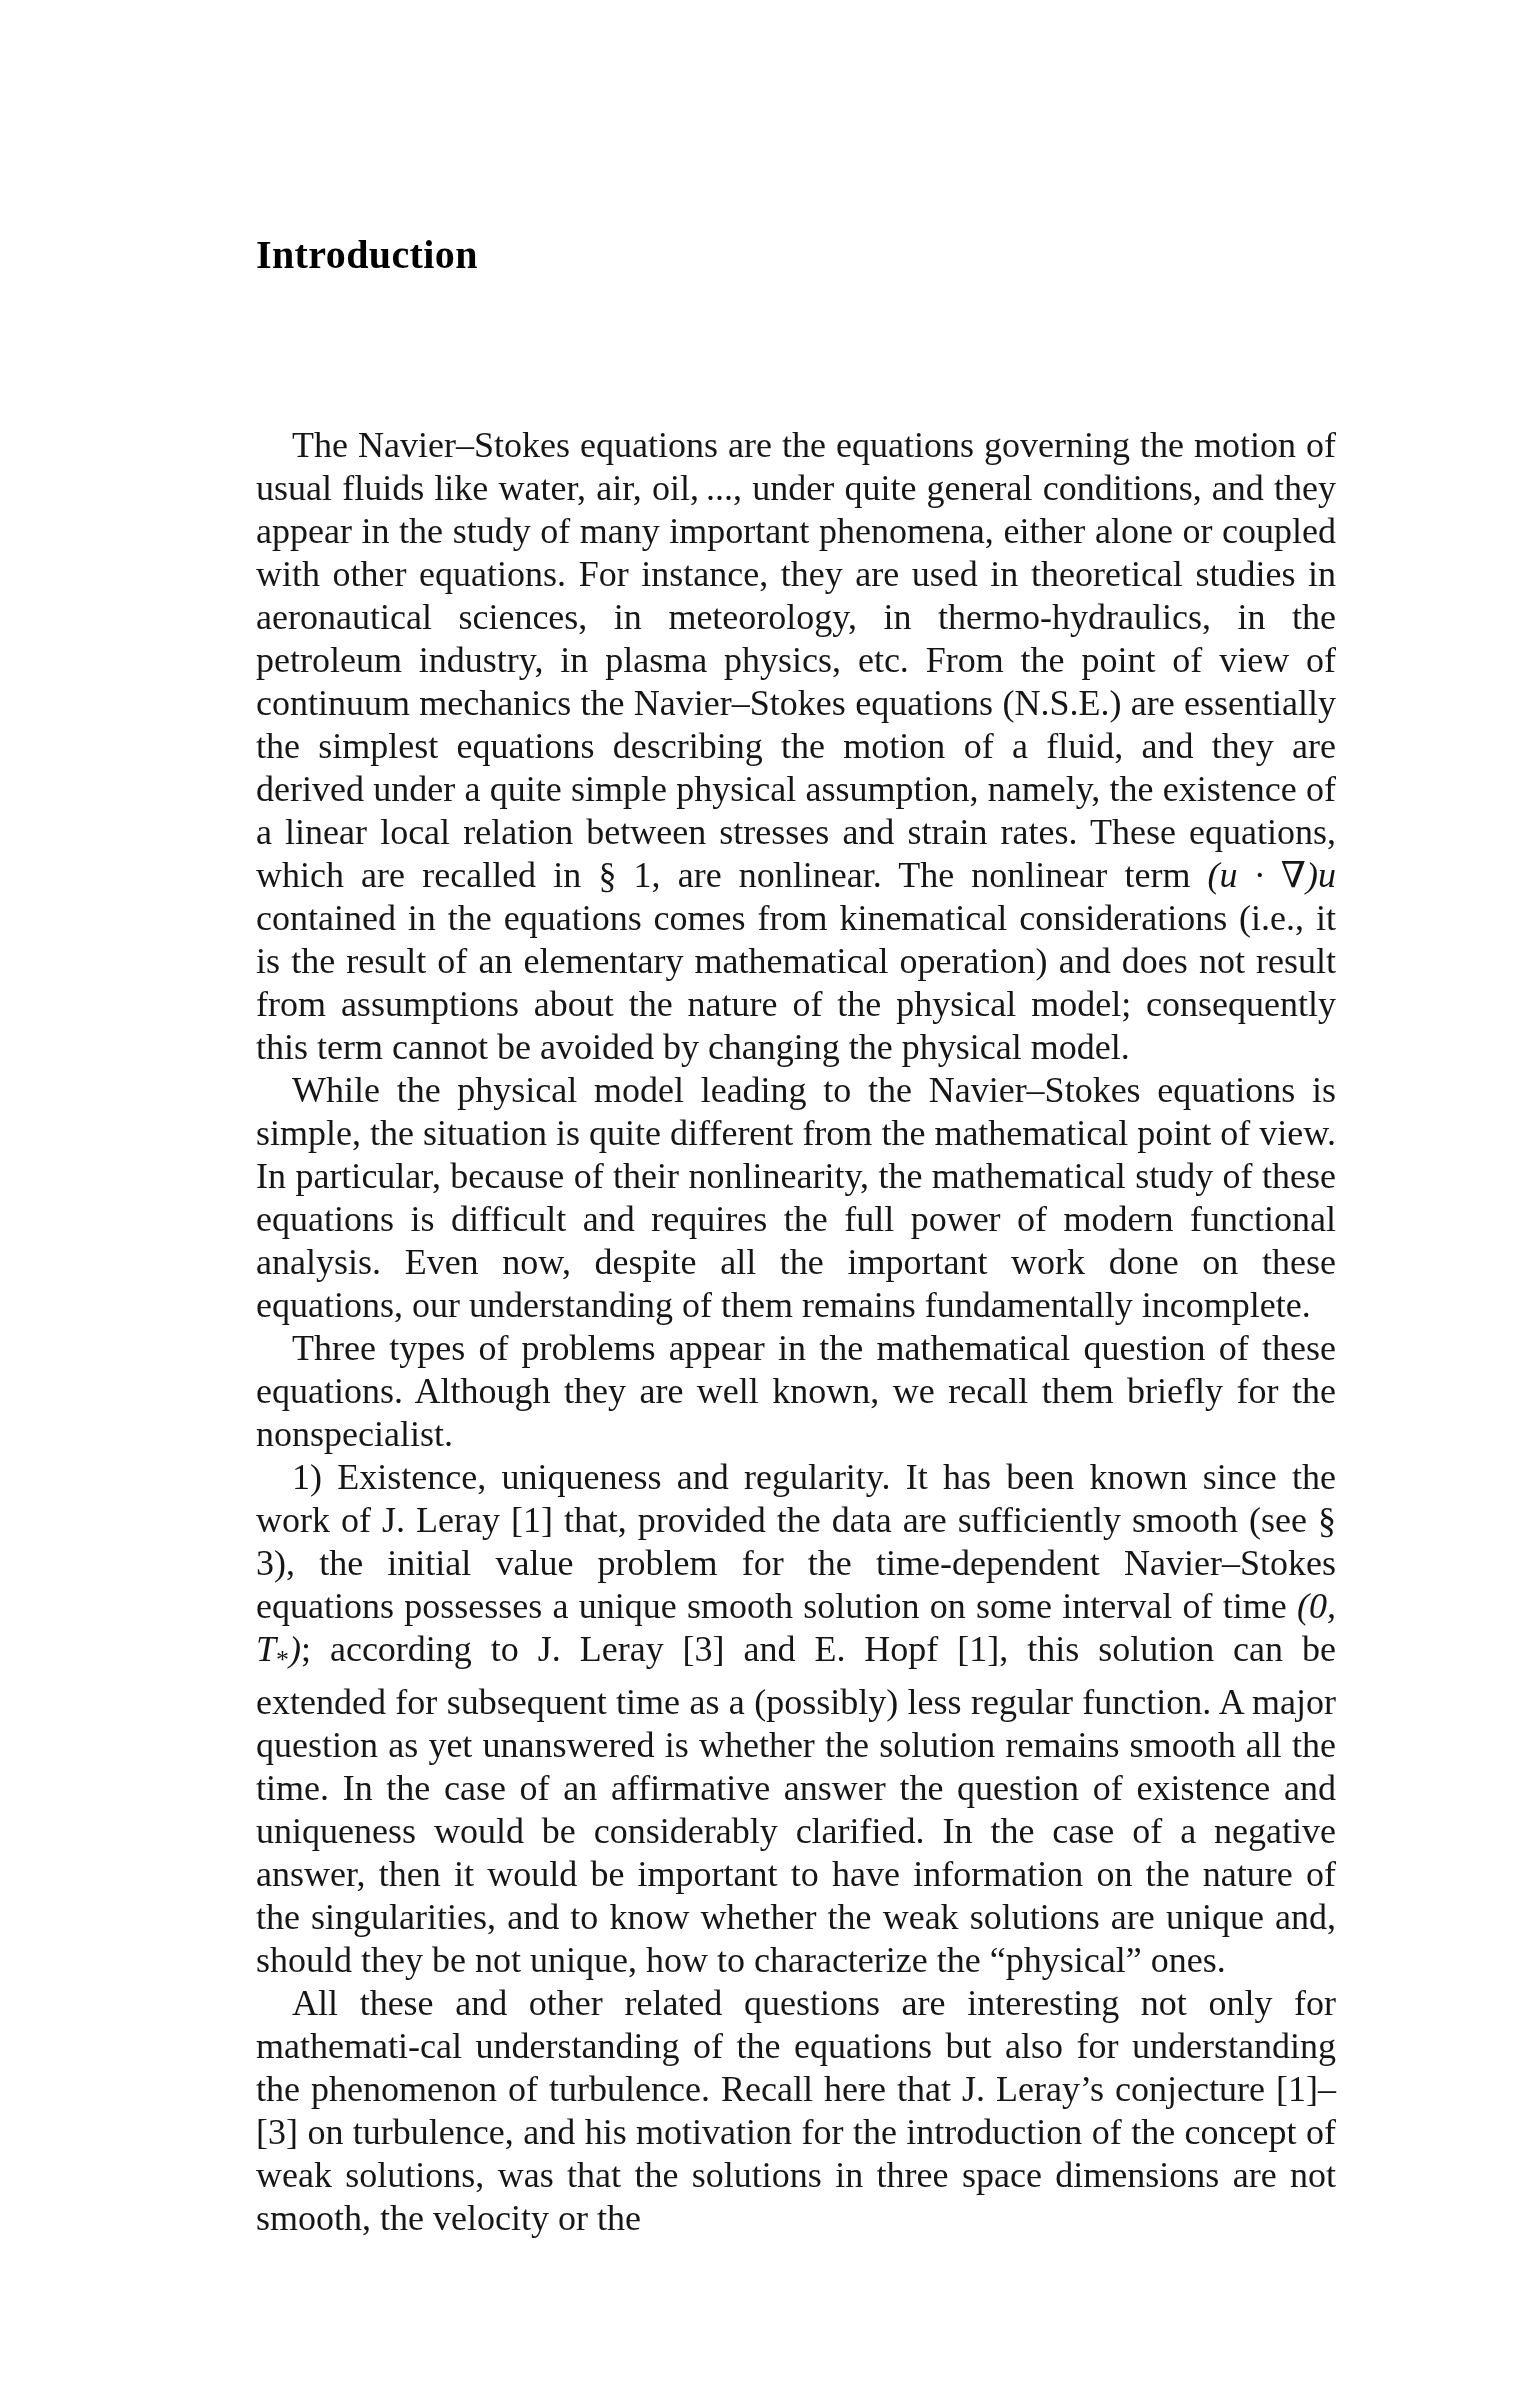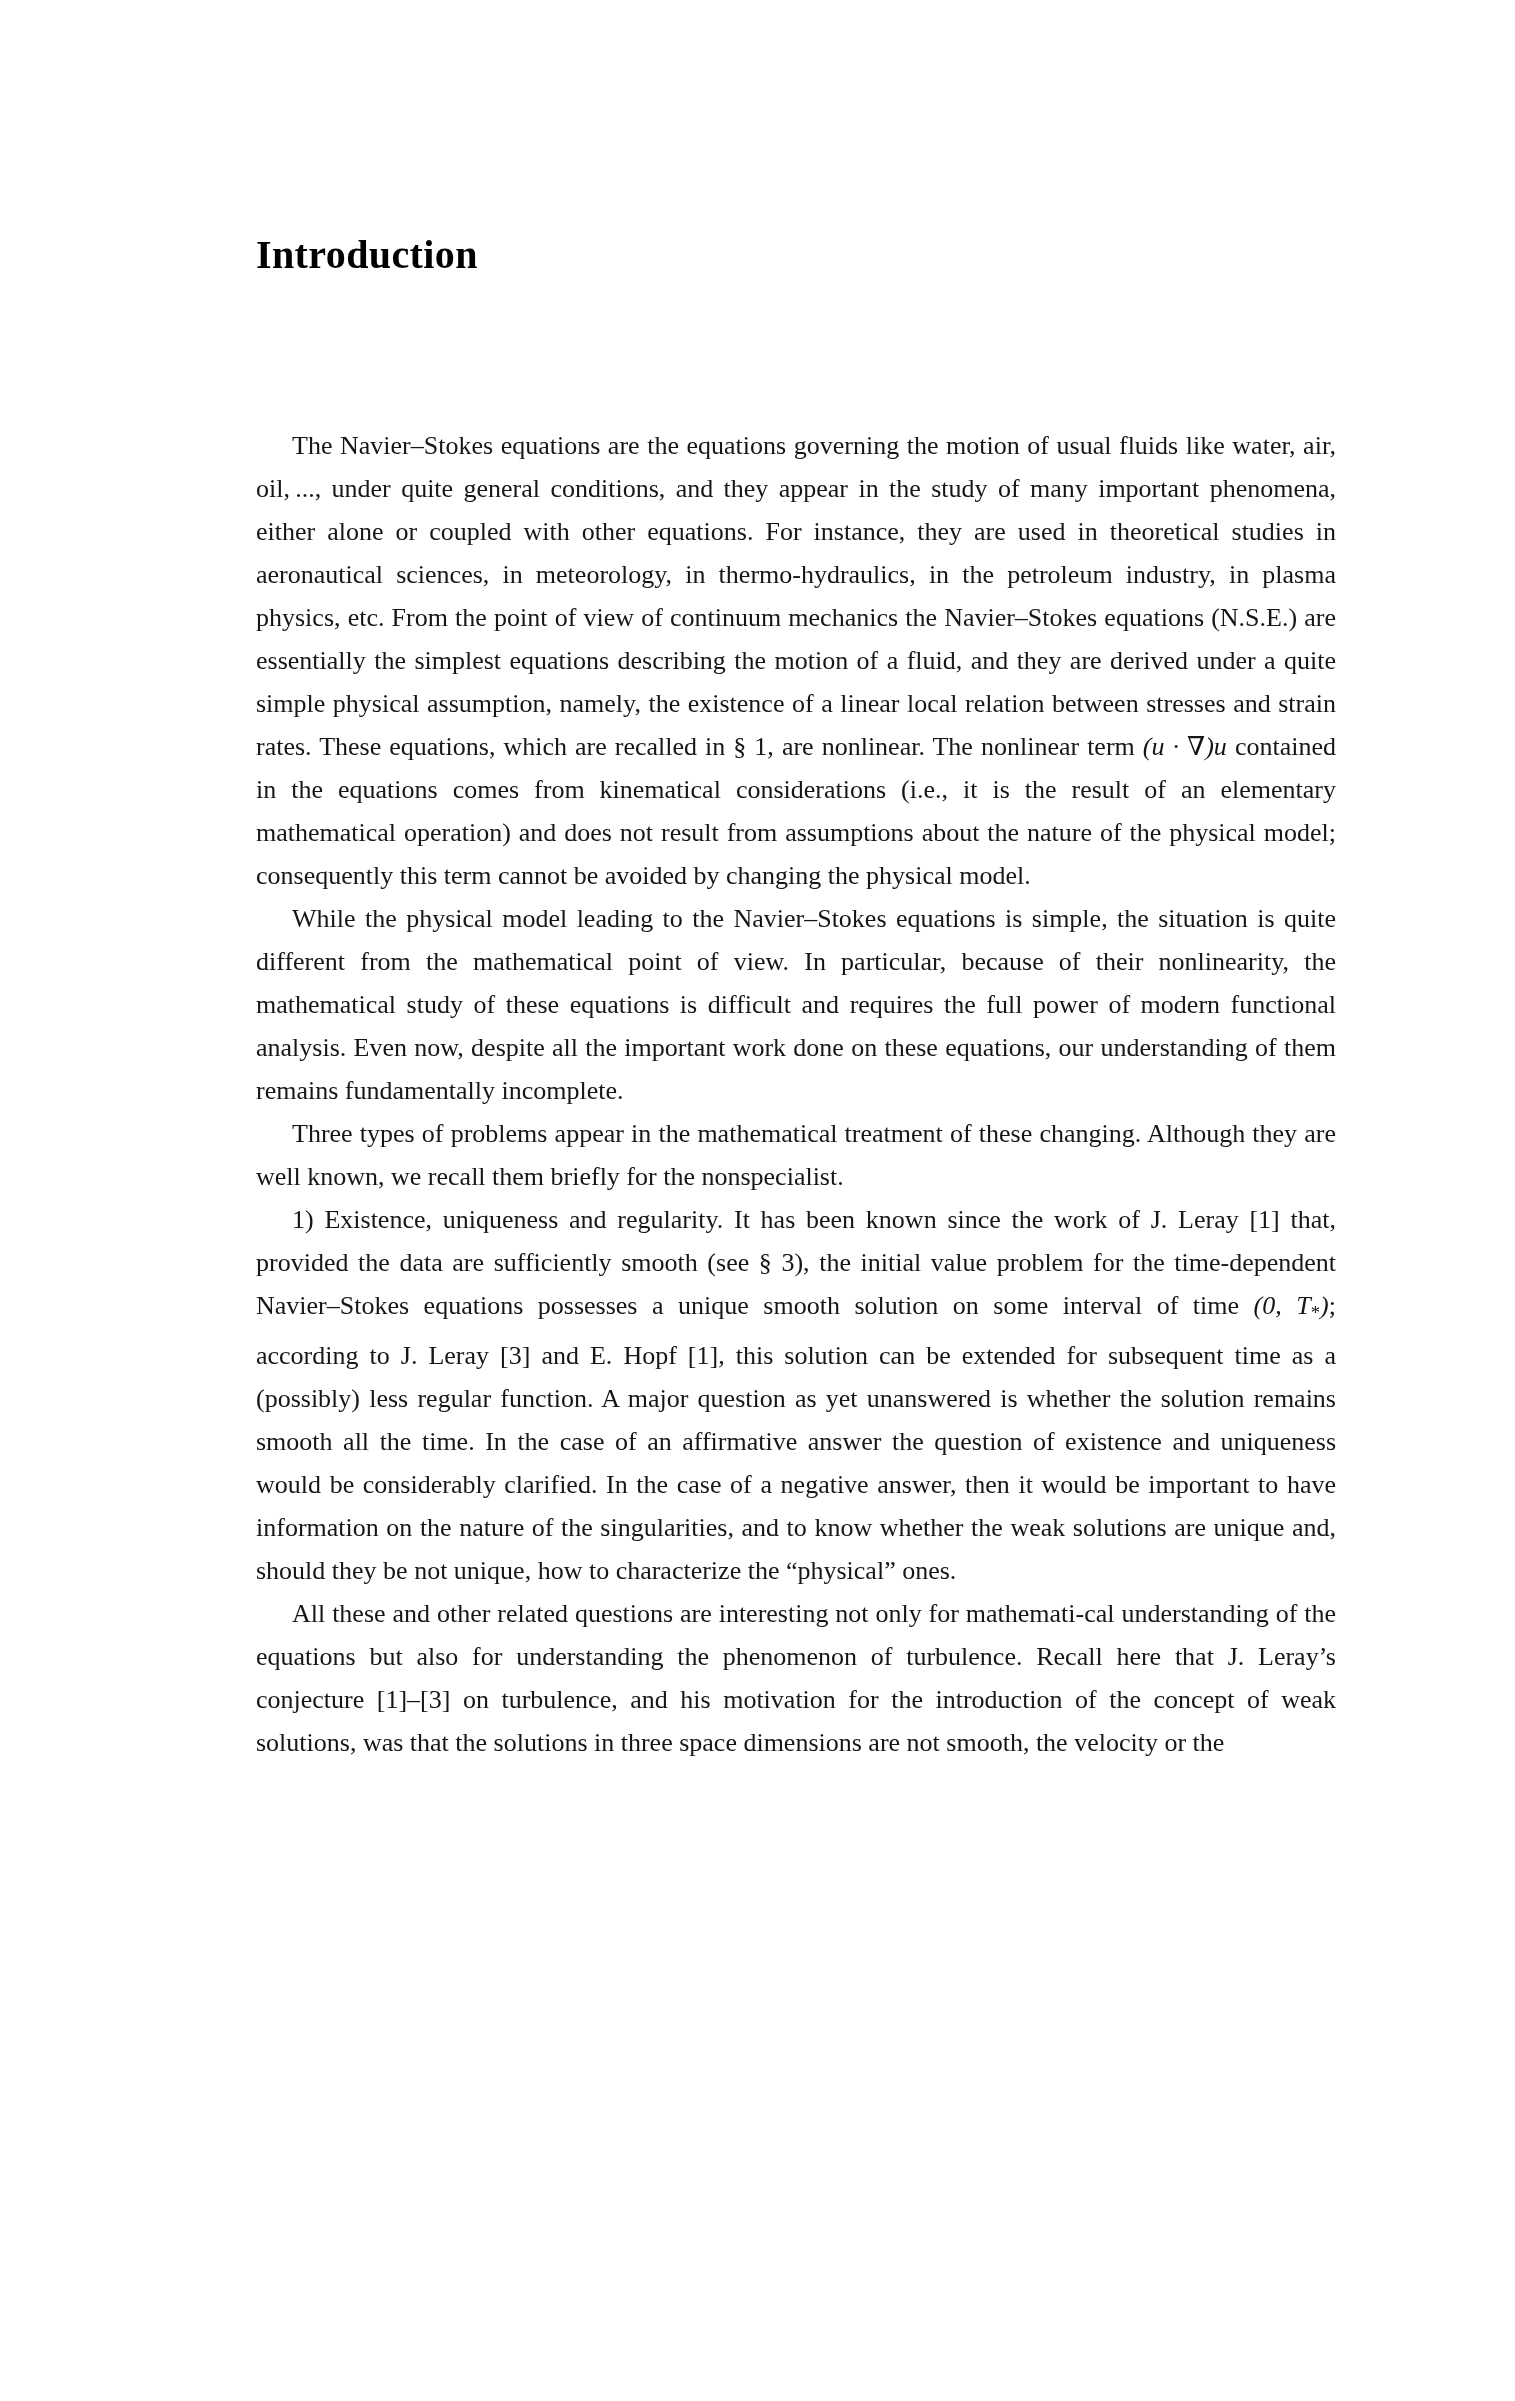--- a/index.html
+++ b/index.html
@@ -33,21 +33,21 @@
     letter-spacing: 0.4px;
     margin: 0;
     padding-top: 231px;
     color: #000000;
   }
   .body-block {
     margin-top: 146px;
   }
   p.para {
     margin: 0;
-    font-size: 26px;
+    font-size: 36px;
     line-height: 43px;
     text-align: justify;
     text-justify: inter-word;
     hyphens: none;
     color: #161616;
   }
   p.para.indent {
     text-indent: 36px;
   }
   .it { }
@@ -71,20 +71,20 @@
 <body>
 
 <div class="page">
   <div class="content">
 
     <h1 class="chapter-title">Introduction</h1>
 
     <div class="body-block">
       <p class="para indent" id="para-0">The Navier–Stokes equations are the equations governing the motion of usual fluids like water, air, oil, ..., under quite general conditions, and they appear in the study of many important phenomena, either alone or coupled with other equations. For instance, they are used in theoretical studies in aeronautical sciences, in meteorology, in thermo-hydraulics, in the petroleum industry, in plasma physics, etc. From the point of view of continuum mechanics the Navier–Stokes equations (N.S.E.) are essentially the simplest equations describing the motion of a fluid, and they are derived under a quite simple physical assumption, namely, the existence of a linear local relation between stresses and strain rates. These equations, which are recalled in § 1, are nonlinear. The nonlinear term <span class="math-i">(u · ∇)u</span> contained in the equations comes from kinematical considerations (i.e., it is the result of an elementary mathematical operation) and does not result from assumptions about the nature of the physical model; consequently this term cannot be avoided by changing the physical model.</p>
       <p class="para indent" id="para-1">While the physical model leading to the Navier–Stokes equations is simple, the situation is quite different from the mathematical point of view. In particular, because of their nonlinearity, the mathematical study of these equations is difficult and requires the full power of modern functional analysis. Even now, despite all the important work done on these equations, our understanding of them remains fundamentally incomplete.</p>
-      <p class="para indent" id="para-2">Three types of problems appear in the mathematical treatment of these changing. Although they are well known, we recall them briefly for the nonspecialist.</p>
+      <p class="para indent" id="para-2">Three types of problems appear in the mathematical question of these equations. Although they are well known, we recall them briefly for the nonspecialist.</p>
       <p class="para indent" id="para-3">1) <span class="it">Existence, uniqueness and regularity.</span> It has been known since the work of J. Leray [1] that, provided the data are sufficiently smooth (see § 3), the initial value problem for the time-dependent Navier–Stokes equations possesses a unique smooth solution on some interval of time <span class="math-i">(0, T<span class="sub-star">*</span>)</span>; according to J. Leray [3] and E. Hopf [1], this solution can be extended for subsequent time as a (possibly) less regular function. A major question as yet unanswered is whether the solution remains smooth all the time. In the case of an affirmative answer the question of existence and uniqueness would be considerably clarified. In the case of a negative answer, then it would be important to have information on the nature of the singularities, and to know whether the weak solutions are unique and, should they be not unique, how to characterize the “physical” ones.</p>
       <p class="para indent" id="para-4">All these and other related questions are interesting not only for mathemati-cal understanding of the equations but also for understanding the phenomenon of turbulence. Recall here that J. Leray’s conjecture [1]–[3] on turbulence, and his motivation for the introduction of the concept of weak solutions, was that the solutions in three space dimensions are not smooth, the velocity or the</p>
     </div>
   </div>
 
 </div>
 
 
 </body></html>

